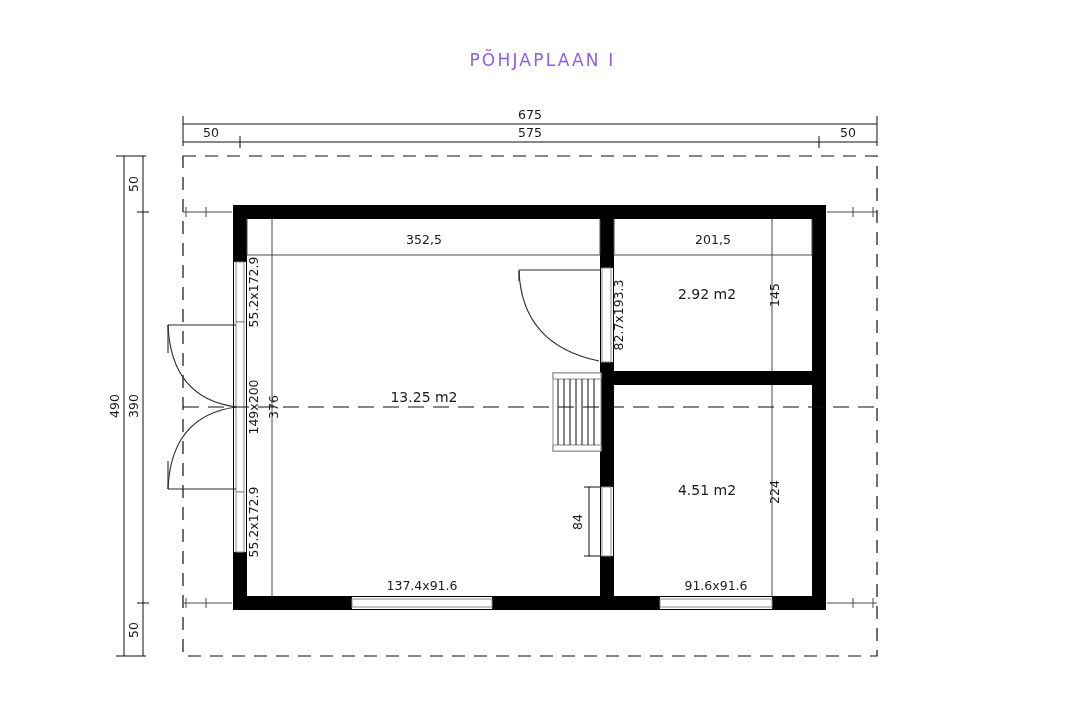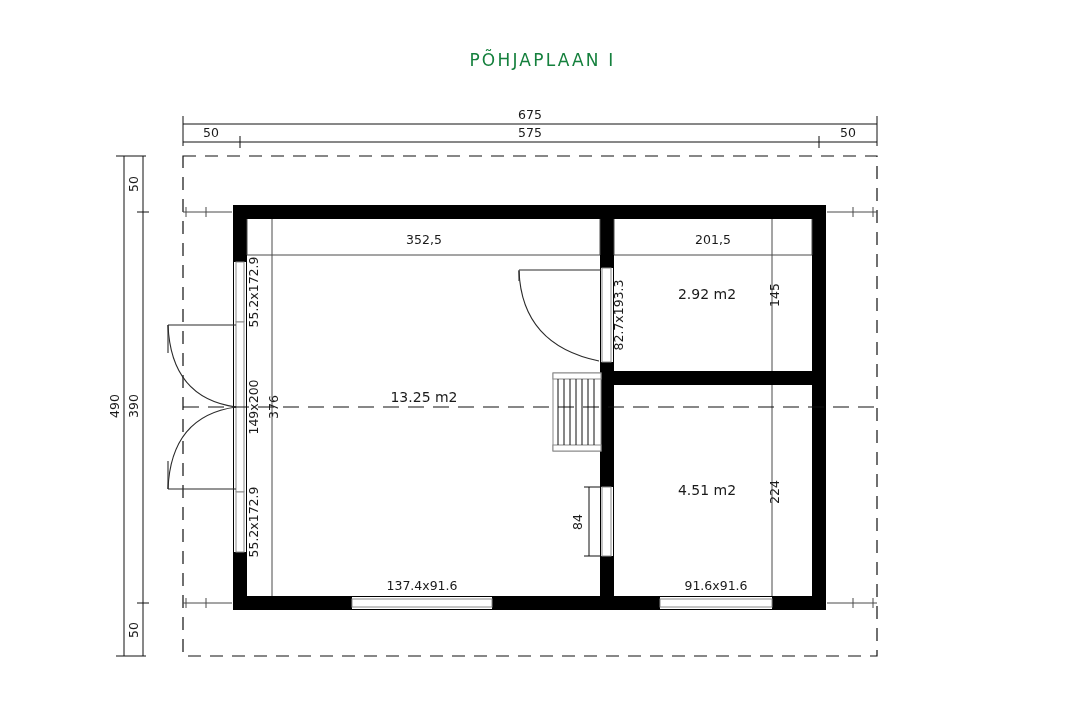--- a/index.html
+++ b/index.html
@@ -18,21 +18,21 @@
     overflow: hidden;
   }
   #plan-title {
     position: absolute;
     left: 0;
     top: 50px;
     width: 1085px;
     text-align: center;
     font-size: 17px;
     letter-spacing: 2.2px;
-    color: #15803d;
+    color: #8b5cf6;
     font-family: "DejaVu Sans", sans-serif;
   }
   svg.plan-svg {
     position: absolute;
     left: 0;
     top: 0;
     width: 1085px;
     height: 718px;
   }
   .dim-text {

